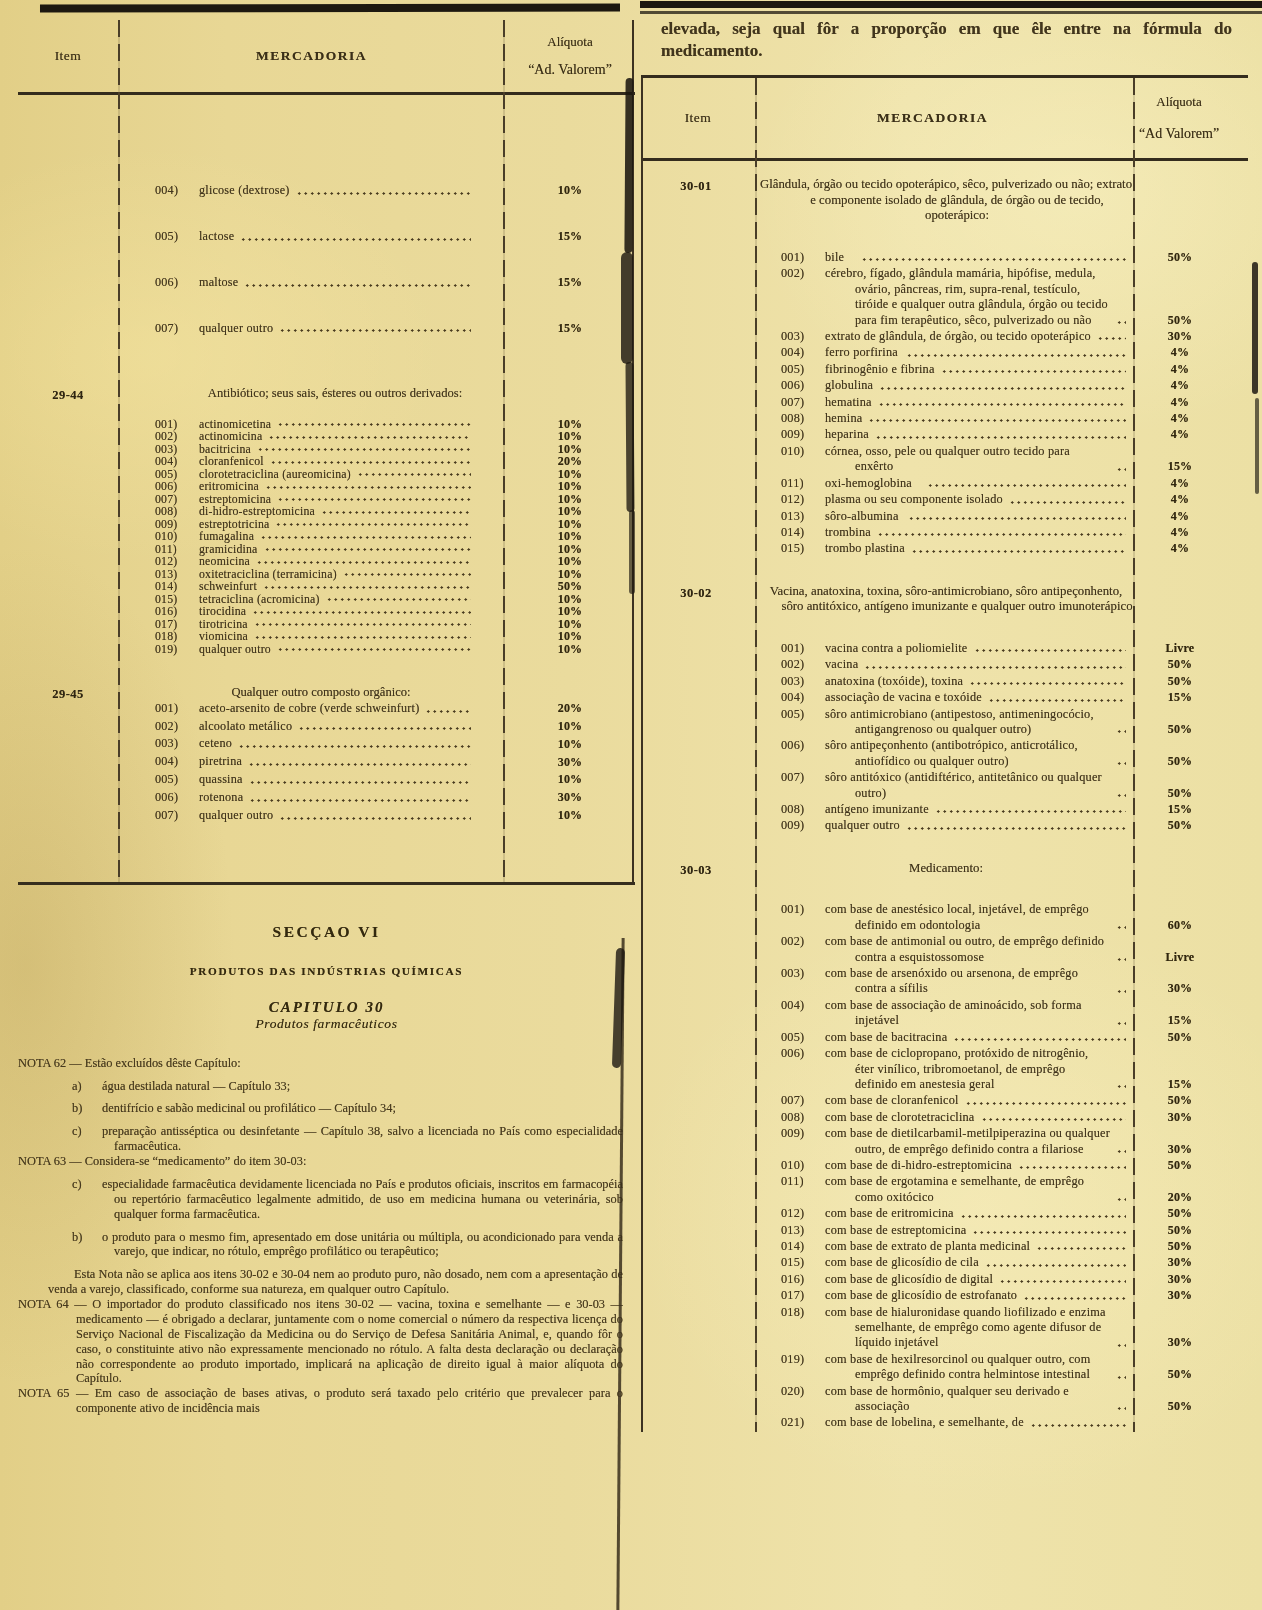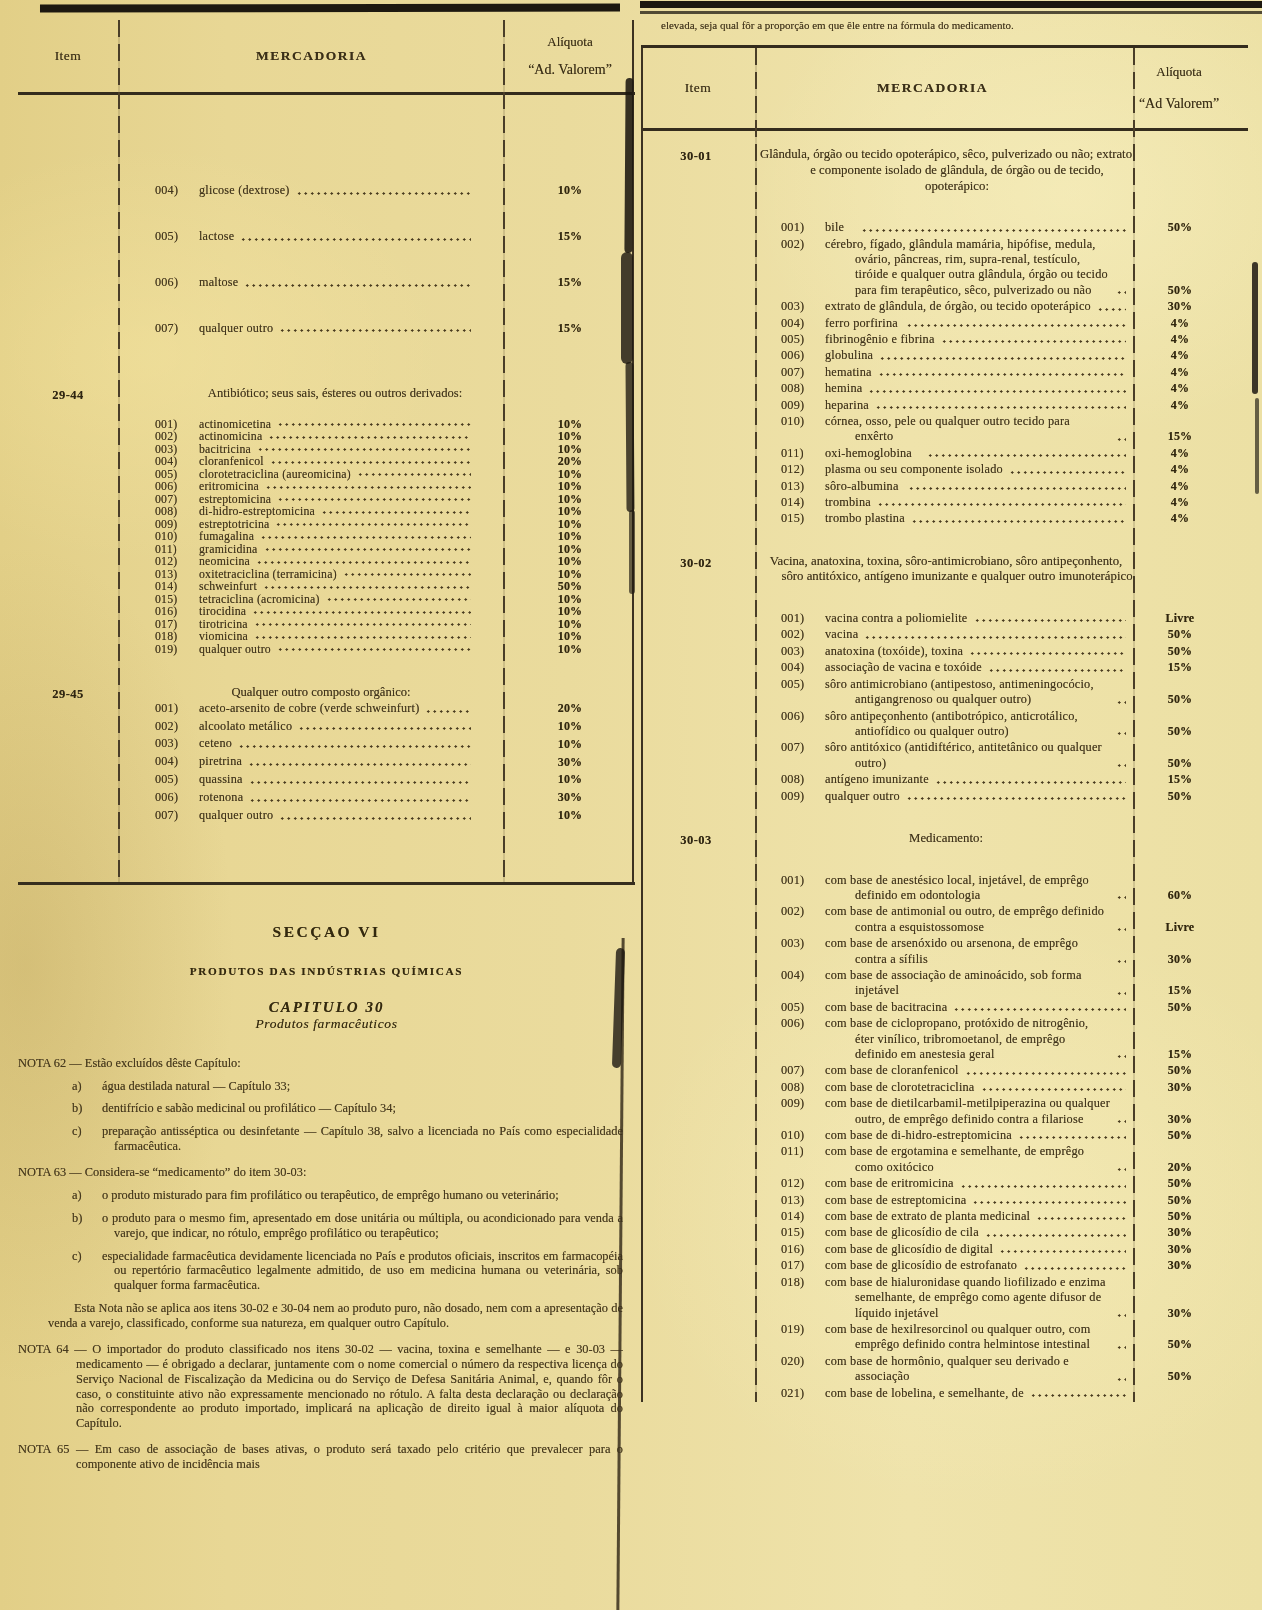--- a/index.html
+++ b/index.html
@@ -59,29 +59,29 @@
   .lgroup:nth-of-type(3) .gheading{}
   .lgroup:nth-of-type(3) .entry-row{margin-bottom:2px;}
   
   .section-heads{text-align:center;margin-top:38px;color:#33290f;}
   .sh1{font-size:15.5px;font-weight:700;letter-spacing:2.5px;}
   .sh2{font-size:11.3px;font-weight:700;letter-spacing:1.6px;margin-top:24px;}
   .sh3{font-size:15px;font-weight:700;font-style:italic;letter-spacing:2px;margin-top:22px;}
   .sh4{font-size:13.5px;font-style:italic;letter-spacing:.6px;}
   
   .notes{margin-top:24px;font-size:12.4px;line-height:1.2;text-align:justify;padding-right:12px;color:#46391e;}
-  .note{margin-top:11px;}
+  .note{}
   .note-head{padding-left:58px;text-indent:-58px;}
   .note-sub{padding-left:96px;text-indent:-42px;margin-top:8px;}
   .sub-label{display:inline-block;width:30px;text-indent:0;}
   .note-post{margin-top:8px;padding-left:30px;text-indent:26px;}
   .note-post:empty{display:none;}
   
   .col-right{position:absolute;left:641px;top:18px;width:607px;}
-  .intro{padding:0 16px 0 20px;font-size:11px;line-height:1.3;text-align:justify;}
+  .intro{padding:0 16px 0 20px;font-size:17px;line-height:1.3;text-align:justify;font-weight:bold;}
   .rtable{position:relative;margin-top:13px;border-top:3px solid #342c1d;}
   .rtable .thead{height:80px;}
   .rtable .th-item{width:114px;}
   .rtable .th-aliq{width:138px;}
   .rtable .inum{width:110px;padding-top:2px;}
   .rtable .gbody{padding-left:8px;padding-right:18px;}
   .rtable .entries{margin-left:22px;}
   .rtable .eval{width:100px;}
   .rtable .entry{font-size:12.3px;line-height:15.4px;}
   .rtable .entry-row{margin-bottom:1px;}
@@ -414,28 +414,25 @@
             <div class="subwrap">
             <p class="note-sub" style="margin:8px 0 0 0;"><span class="sub-label">c)</span><span>preparação antisséptica ou desinfetante — Capítulo 38, salvo a licenciada no País como especialidade farmacêutica.</span></p>
           </div>
           </div>
 
       </div>
         <div class="note">
         <p class="note-head" style="margin:0;"><span class="note-label">NOTA 63 —</span> <span>Considera-se “medicamento” do item 30-03:</span></p>
         <div>
 
-        <div class="subwrap">
-            <p class="note-sub" style="margin:8px 0 0 0;"><span class="sub-label">a)</span><span>o produto misturado para fim profilático ou terapêutico, de emprêgo humano ou veterinário;</span></p>
+            <div class="subwrap">
+            <p class="note-sub" style="margin:8px 0 0 0;"><span class="sub-label">c)</span><span>especialidade farmacêutica devidamente licenciada no País e produtos oficiais, inscritos em farmacopéia ou repertório farmacêutico legalmente admitido, de uso em medicina humana ou veterinária, sob qualquer forma farmacêutica.</span></p>
           </div>
             <div class="subwrap">
             <p class="note-sub" style="margin:8px 0 0 0;"><span class="sub-label">b)</span><span>o produto para o mesmo fim, apresentado em dose unitária ou múltipla, ou acondicionado para venda a varejo, que indicar, no rótulo, emprêgo profilático ou terapêutico;</span></p>
-          </div>
-            <div class="subwrap">
-            <p class="note-sub" style="margin:8px 0 0 0;"><span class="sub-label">c)</span><span>especialidade farmacêutica devidamente licenciada no País e produtos oficiais, inscritos em farmacopéia ou repertório farmacêutico legalmente admitido, de uso em medicina humana ou veterinária, sob qualquer forma farmacêutica.</span></p>
           </div>
           </div>
         <p class="note-post" style="margin-bottom:0;">Esta Nota não se aplica aos itens 30-02 e 30-04 nem ao produto puro, não dosado, nem com a apresentação de venda a varejo, classificado, conforme sua natureza, em qualquer outro Capítulo.</p>
       </div>
         <div class="note">
         <p class="note-head" style="margin:0;"><span class="note-label">NOTA 64 —</span> <span>O importador do produto classificado nos itens 30-02 — vacina, toxina e semelhante — e 30-03 — medicamento — é obrigado a declarar, juntamente com o nome comercial o número da respectiva licença do Serviço Nacional de Fiscalização da Medicina ou do Serviço de Defesa Sanitária Animal, e, quando fôr o caso, o constituinte ativo não expressamente mencionado no rótulo. A falta desta declaração ou declaração não correspondente ao produto importado, implicará na aplicação de direito igual à maior alíquota do Capítulo.</span></p>
         <div>
           
         </div>
 

